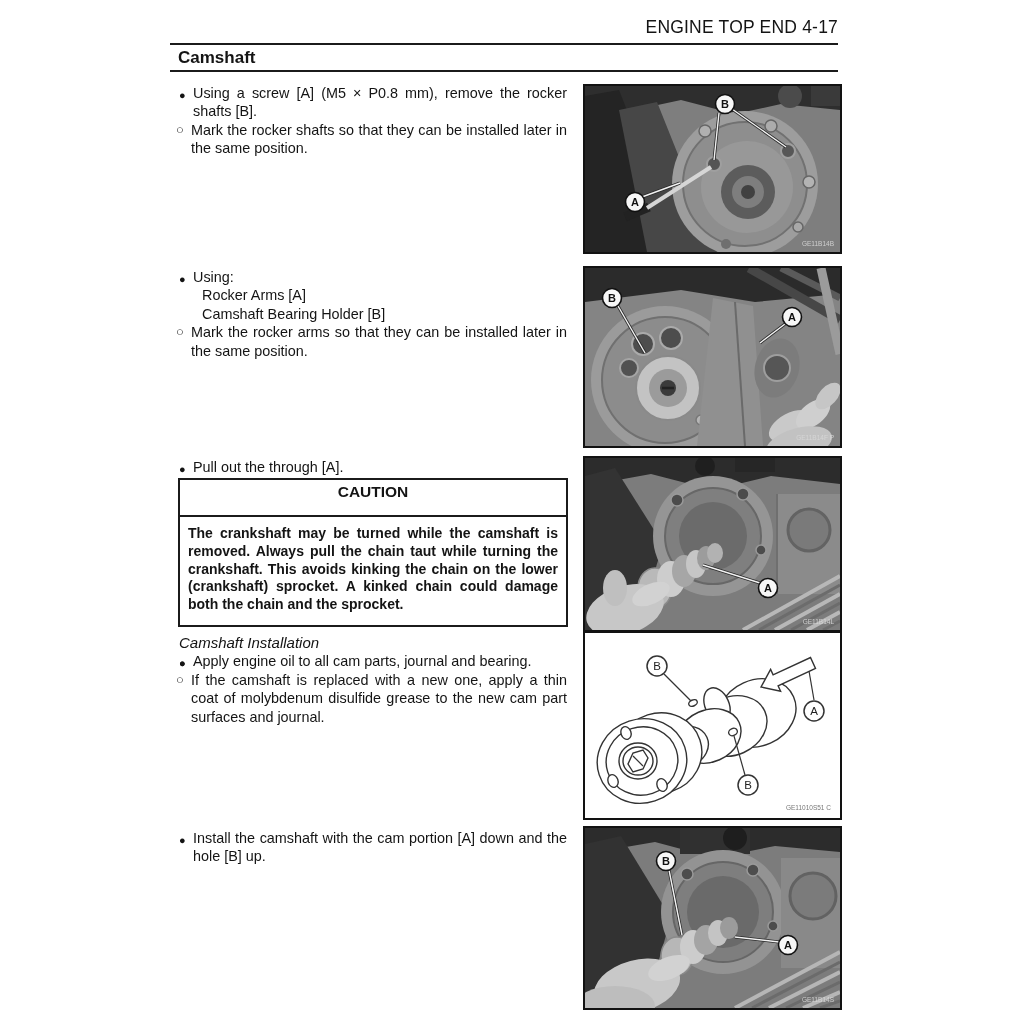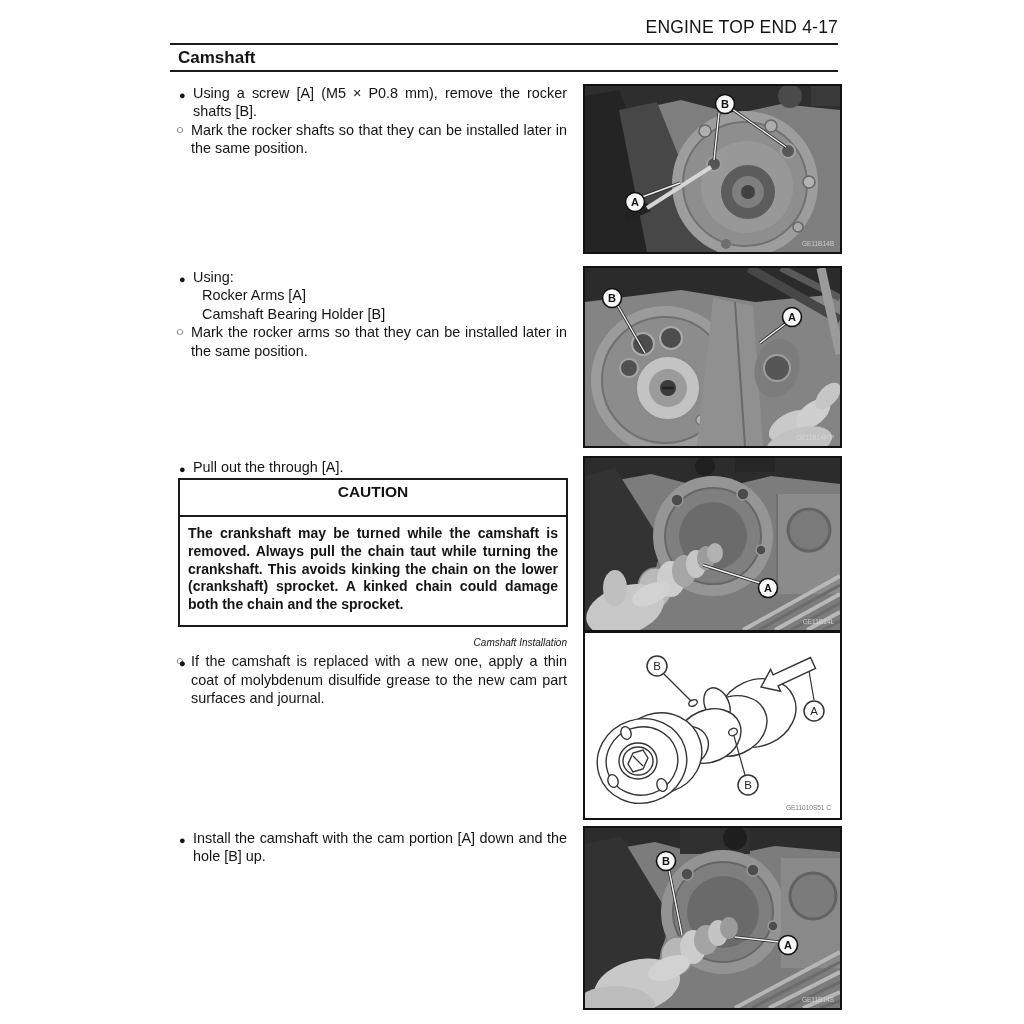--- a/index.html
+++ b/index.html
@@ -35,21 +35,21 @@
     border:2px solid #1b1b1b; background:#fff;
   }
   .caution-title {
     text-align:center; font-weight:bold; font-size:15.5px;
     padding:3px 0 14px; border-bottom:2px solid #1b1b1b;
   }
   .caution-body {
     font-weight:bold; font-size:14px; line-height:17.8px;
     padding:8px 8px 11px 8px; text-align:justify;
   }
-  .subhead { font-style:italic; font-size:10px; padding-left:1px; text-align:right; }
+  .subhead { font-style:italic; font-size:15px; padding-left:1px; text-align:left; }
 
   .figure { position:absolute; left:583px; border:2px solid #121212; background:#888; }
   .figure svg { display:block; }
   .fig1 { top:84px; }  .fig2 { top:266px; } .fig3 { top:456px; }
   .fig4 { top:631px; background:#fff; } .fig5 { top:826px; }
 
   .callout { fill:#f7f7f7; stroke:#111; stroke-width:1.6; }
   .callout-text {
     font-family:"Liberation Sans", sans-serif; font-size:11px; font-weight:bold;
     text-anchor:middle; fill:#111;
@@ -114,20 +114,21 @@
     <div class="caution-body">The crankshaft may be turned while the camshaft is removed. Always pull the chain taut while turning the crankshaft. This avoids kinking the chain on the lower (crankshaft) sprocket. A kinked chain could damage both the chain and the sprocket.</div>
   </div>
 
   <div class="tblock" style="top:634px">
     <div class="subhead">Camshaft Installation</div>
     <div class="li">
       <span class="mk">●</span>
     </div>
     <div class="li">
       <span class="mk">●</span>
+      <span>Apply engine oil to all cam parts, journal and bearing.</span>
     </div>
     <div class="li note">
       <span class="mk">○</span>
       <span>If the camshaft is replaced with a new one, apply a thin coat of molybdenum disulfide grease to the new cam part surfaces and journal.</span>
     </div>
   </div>
 
   <div class="tblock" style="top:829px">
     <div class="li">
       <span class="mk">●</span>

